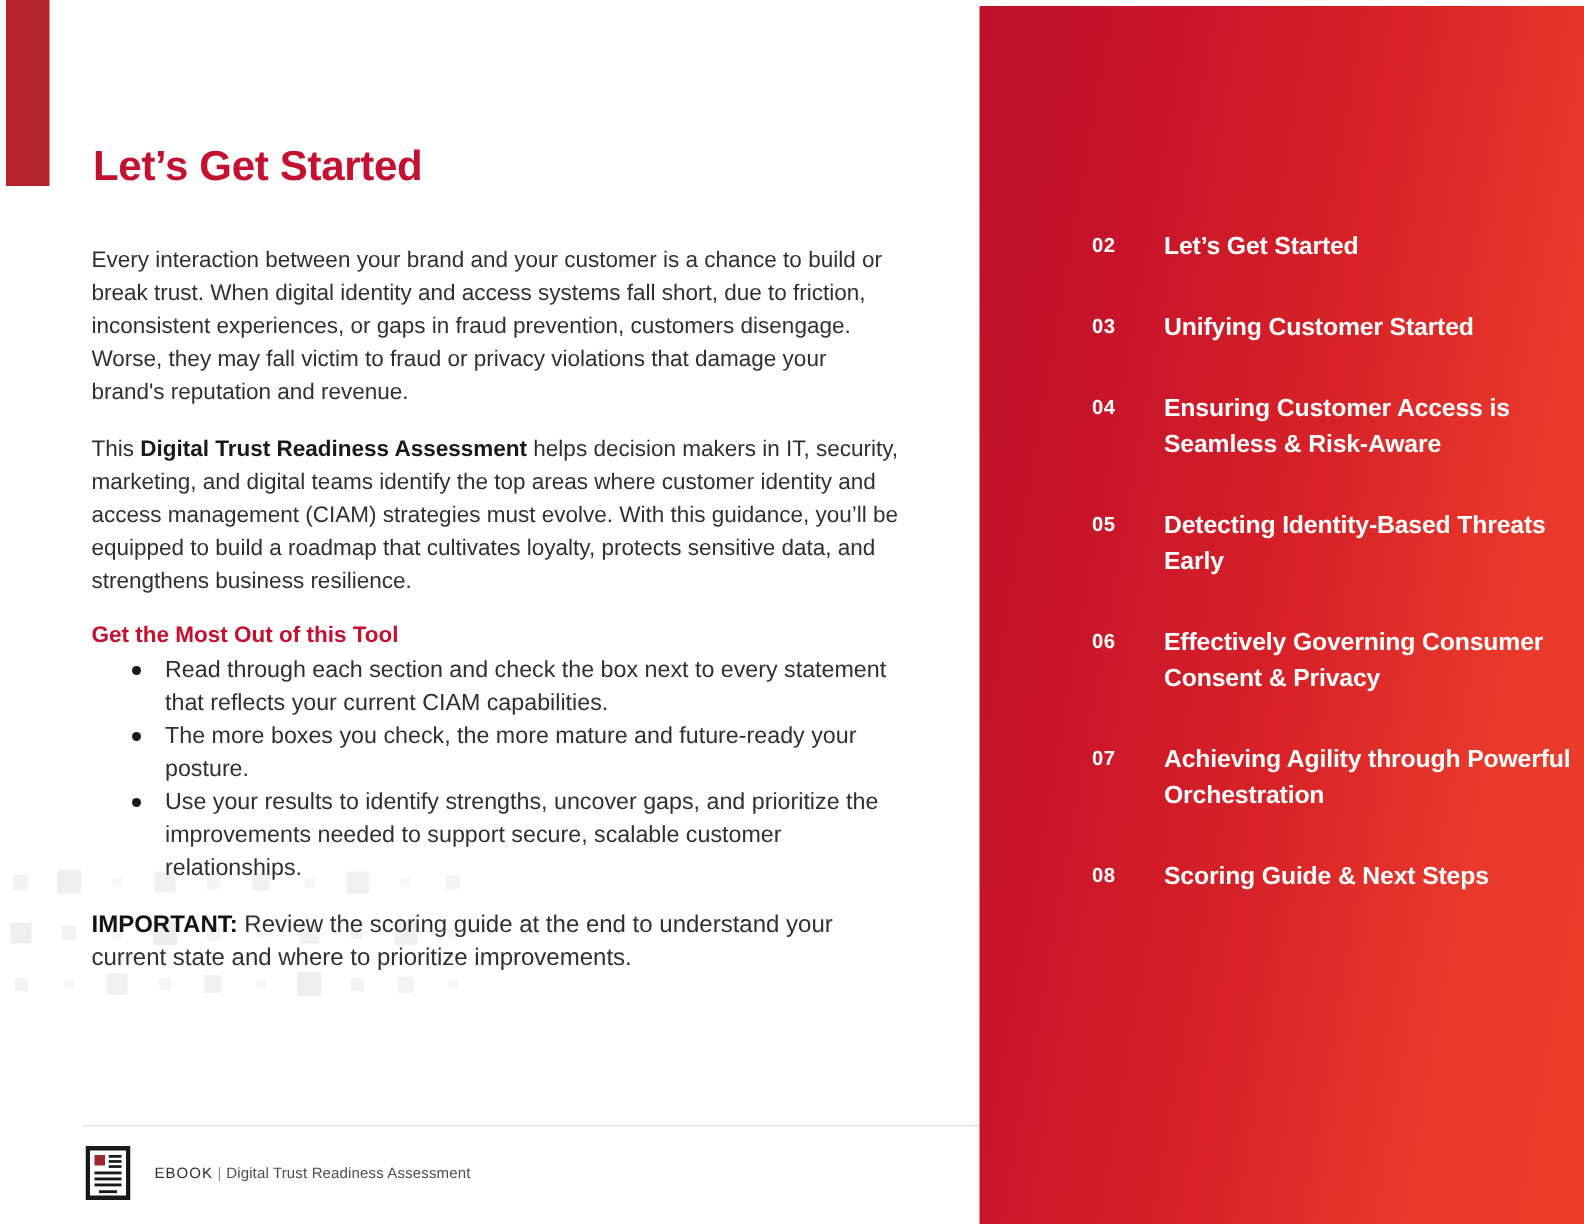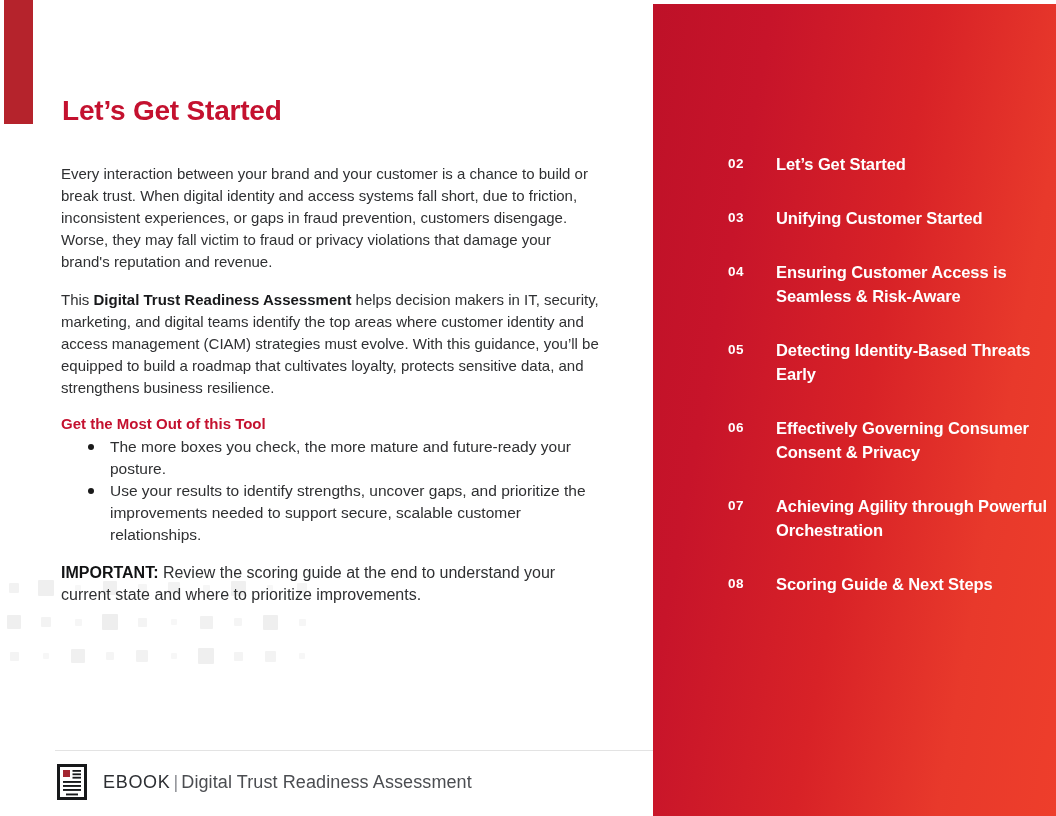--- a/index.html
+++ b/index.html
@@ -147,21 +147,21 @@
     align-items: center;
     gap: 16px;
     z-index: 3;
   }
   .ebook-icon {
     width: 30px;
     height: 36px;
     flex: 0 0 auto;
   }
   .footer-text {
-    font-size: 18px;
+    font-size: 10px;
     color: #4b4d51;
     white-space: nowrap;
     letter-spacing: 0.1px;
   }
   .footer-text .lbl {
     color: #2d2f33;
     letter-spacing: 0.7px;
   }
   .footer-text .sep {
     color: #8b8d92;
@@ -253,20 +253,21 @@
 
     <div class="body-col">
 
       <p class="para">Every interaction between your brand and your customer is a chance to build or break trust. When digital identity and access systems fall short, due to friction, inconsistent experiences, or gaps in fraud prevention, customers disengage. Worse, they may fall victim to fraud or privacy violations that damage your brand's reputation and revenue.</p>
 
       <p class="para"><span>This </span><b>Digital Trust Readiness Assessment</b><span> helps decision makers in IT, security, marketing, and digital teams identify the top areas where customer identity and access management (CIAM) strategies must evolve. With this guidance, you’ll be equipped to build a roadmap that cultivates loyalty, protects sensitive data, and strengthens business resilience.</span></p>
 
       <p class="subhead">Get the Most Out of this Tool</p>
 
       <ul class="bullets">
+        <li>Read through each section and check the box next to every statement that reflects your current CIAM capabilities.</li>
         <li>The more boxes you check, the more mature and future-ready your posture.</li>
         <li>Use your results to identify strengths, uncover gaps, and prioritize the improvements needed to support secure, scalable customer relationships.</li>
       </ul>
 
       <p class="important"><b>IMPORTANT:</b><span> Review the scoring guide at the end to understand your current state and where to prioritize improvements.</span></p>
 
     </div>
   </div>
 
   <div class="footer-rule"></div>

